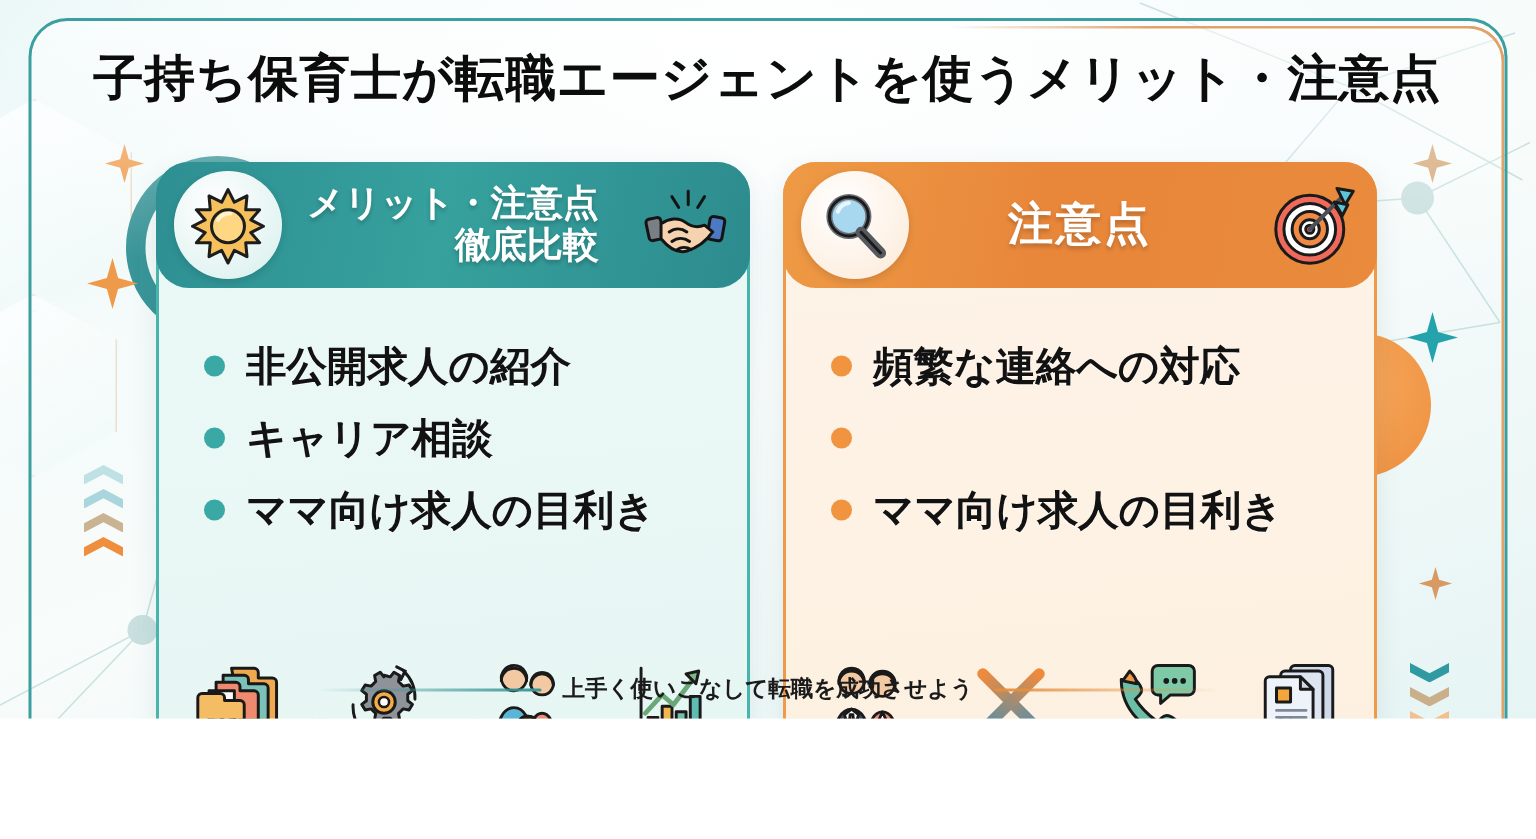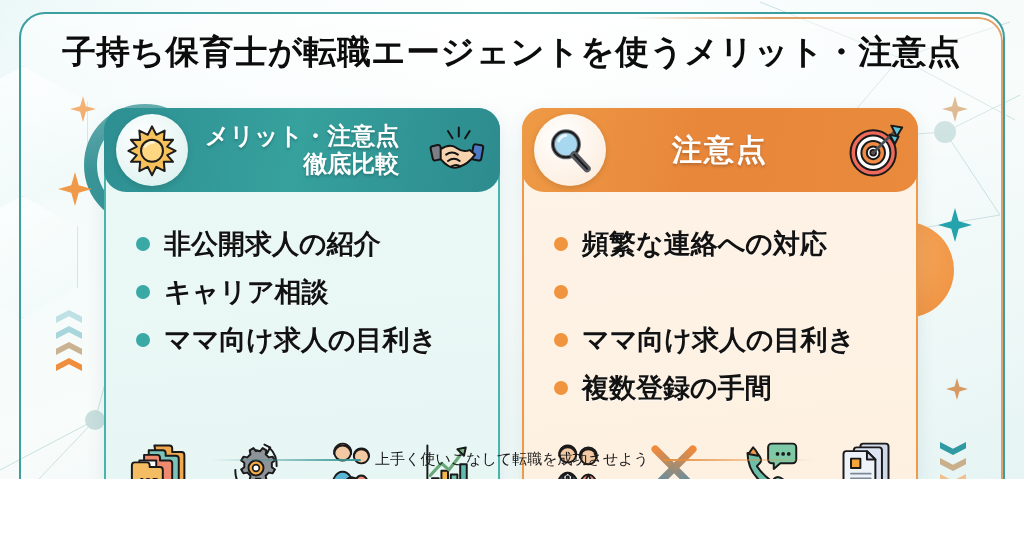--- a/index.html
+++ b/index.html
@@ -144,21 +144,21 @@
   .bicon{width:60px;height:60px;}
 
   
   #footer{
     position:absolute;left:0;bottom:10px;width:1024px;
     display:flex;align-items:center;justify-content:center;gap:14px;
   }
   #footer .rule{height:2px;width:150px;border-radius:2px;}
   #rule-l{background:linear-gradient(90deg,rgba(58,150,150,0),#3a9696);}
   #rule-r{background:linear-gradient(90deg,#e58f3e,rgba(229,143,62,0));}
-  #footer-text{font-size:15px;font-weight:400;color:#1b1b1b;white-space:nowrap;}
+  #footer-text{font-size:15px;font-weight:700;color:#1b1b1b;white-space:nowrap;}
 </style>
 </head>
 <body>
 
 <div id="stage">
 
   <svg id="netlines" viewBox="0 0 1024 559" preserveAspectRatio="none">
     <g stroke="#bcd7d8" stroke-width="1" fill="none" opacity="0.75">
       <path d="M760 2 L900 58 L1010 22"></path>
       <path d="M900 58 L1015 120 M900 58 L830 140 M830 140 L945 132"></path>
@@ -349,24 +349,20 @@
         <span class="bullet"></span>
         <span class="ltext">頻繁な連絡への対応</span>
       </div>
       <div class="litem">
         <span class="bullet"></span>
       </div>
       <div class="litem">
         <span class="bullet"></span>
         <span class="ltext">ママ向け求人の目利き</span>
       </div>
-      <div class="litem">
-        <span class="bullet"></span>
-        <span class="ltext">複数登録の手間</span>
-      </div>
     </div>
 
     <div class="iconstrip">
 
       <svg class="bicon" viewBox="0 0 64 64">
         <g stroke="#1a1a1a" stroke-width="2" stroke-linejoin="round">
           <path d="M43 28 a8.5 8.5 0 1 1 0.1 0 Z" fill="#f2c9a2"></path>
           <path d="M34 21 a9 9 0 0 1 18 0 c1 -7 -4 -11 -9 -11 s-10 4 -9 11 Z" fill="#a9733f"></path>
           <path d="M33 58 c0 -12 4 -19 10 -19 s10 7 10 19 Z" fill="#ef8a7a"></path>
           <path d="M43 39 l-4 9 l4 4 l4 -4 Z" fill="#ffffff"></path>

